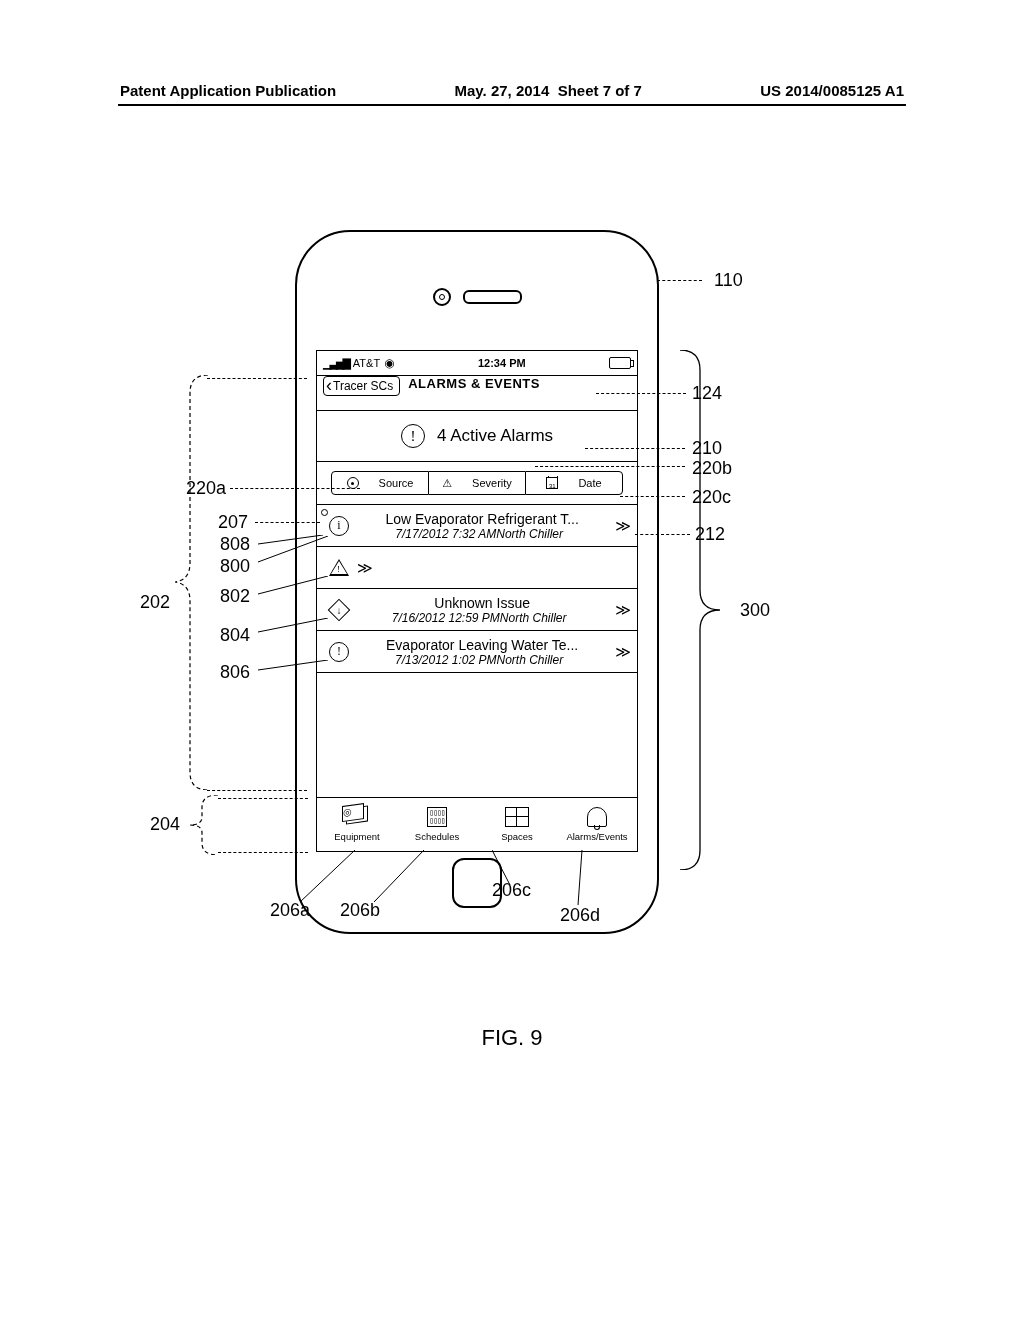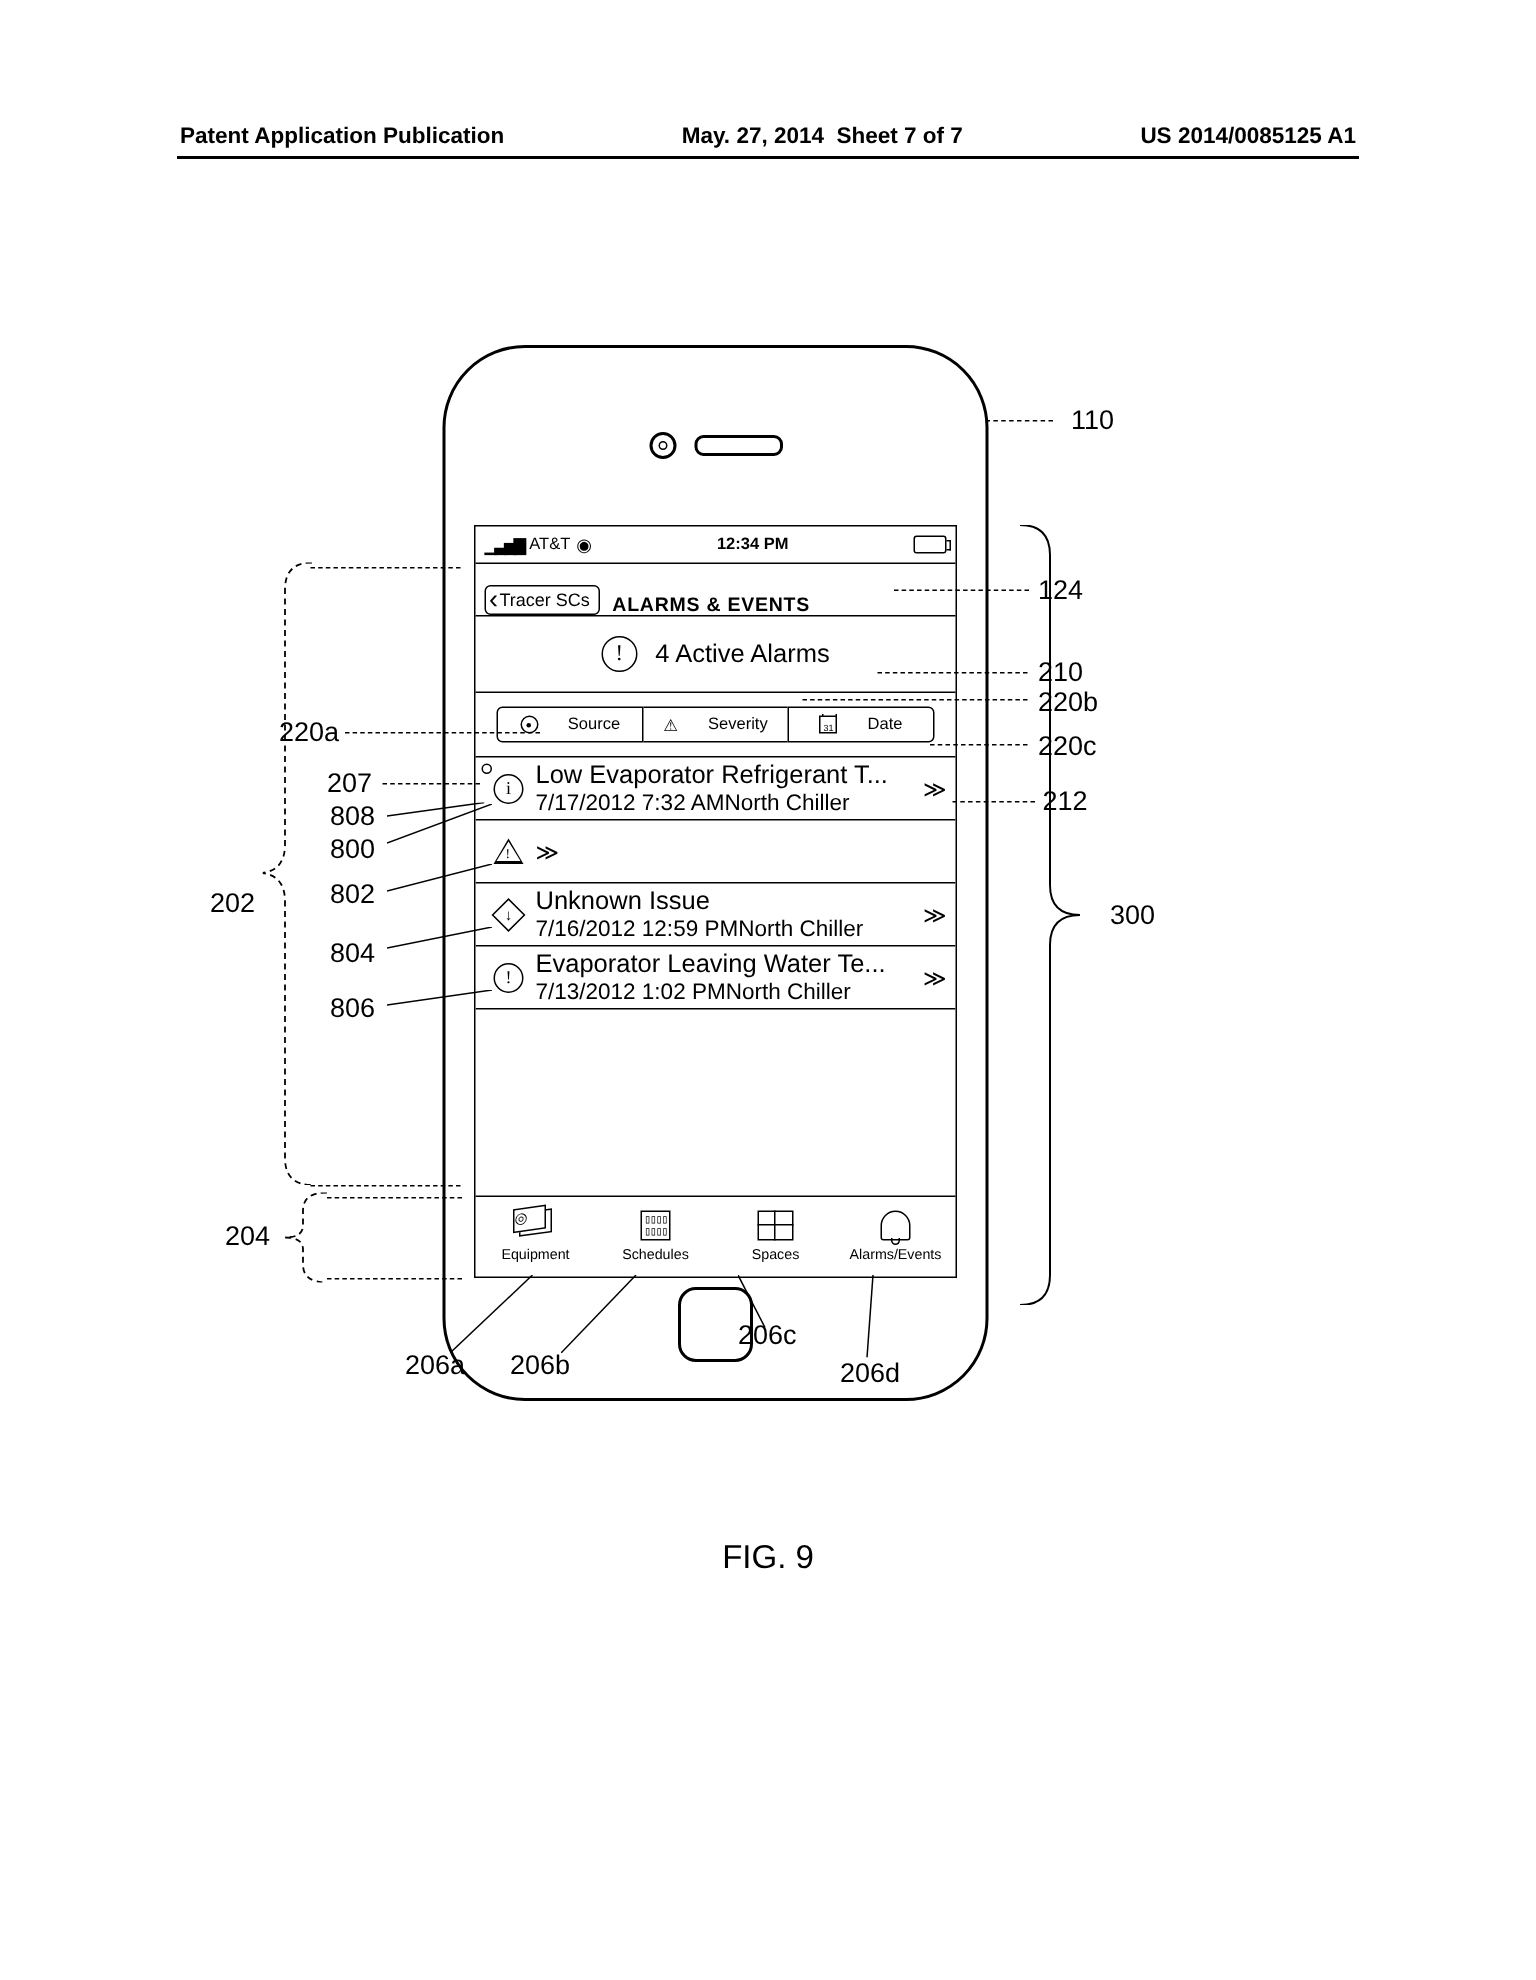--- a/index.html
+++ b/index.html
@@ -92,21 +92,21 @@
   .status .wifi { font-size:12px; }
   .status .clock { flex:1; text-align:center; font-weight:bold; }
   .status .batt {
     width:20px;height:10px;border:1.5px solid #000;border-radius:2px;position:relative;
   }
   .status .batt::after{content:"";position:absolute;right:-4px;top:2px;width:2px;height:5px;border:1.5px solid #000;border-left:none;}
   
   .navhdr {
     height: 34px;
     border-bottom: 1.5px solid #000;
-    display:flex;align-items:flex-end;padding:0 6px;gap:8px;
+    display:flex;align-items:flex-start;padding:0 6px;gap:8px;
     font-size:13px;
   }
   .backbtn {
     border:1.5px solid #000;
     padding:2px 6px 2px 2px;
     border-radius:4px;
     display:flex;align-items:center;gap:1px;
     font-size:12px;
   }
   .backbtn::before{content:"‹";font-size:18px;line-height:0.5;margin-top:-2px;}
@@ -152,22 +152,22 @@
   }
   .row .dot{position:absolute;left:4px;top:4px;width:5px;height:5px;border:1px solid #000;border-radius:50%;}
   .row .ricon{width:20px;height:20px;flex:none;display:flex;align-items:center;justify-content:center;margin-left:6px;}
   .ico-circ{border:1.5px solid #000;border-radius:50%;width:18px;height:18px;display:flex;align-items:center;justify-content:center;font-family:"Times New Roman",serif;font-size:12px;}
   .ico-tri{width:0;height:0;border-left:10px solid transparent;border-right:10px solid transparent;border-bottom:17px solid #000;position:relative;}
   .ico-tri::after{content:"";position:absolute;left:-8px;top:2px;width:0;height:0;border-left:8px solid transparent;border-right:8px solid transparent;border-bottom:13px solid #fff;}
   .ico-tri .bang{position:absolute;left:-2px;top:5px;font-size:9px;font-family:"Times New Roman",serif;z-index:2;}
   .ico-dia{width:14px;height:14px;border:1.5px solid #000;transform:rotate(45deg);display:flex;align-items:center;justify-content:center;}
   .ico-dia span{transform:rotate(-45deg);font-size:10px;}
   .row .txt{flex:1;min-width:0;}
-  .row .title{font-size:17px;white-space:nowrap;overflow:hidden;}
-  .row .sub{font-size:15px;display:flex;justify-content:flex-start;padding-right:6px;}
+  .row .title{font-size:14px;white-space:nowrap;overflow:hidden;text-align:center;}
+  .row .sub{font-size:12px;display:flex;justify-content:center;padding-right:6px;font-style:italic;}
   .row .chev{font-size:15px;color:#000;}
   .tabbar{
     height:53px;border-top:1.5px solid #000;
     display:flex;
   }
   .tab{flex:1;display:flex;flex-direction:column;align-items:center;justify-content:center;gap:2px;font-size:9.5px;}
   .tab svg,.tab .ticon{height:22px;}
   .t-eq{width:20px;height:14px;border:1.5px solid #000;transform:skewY(-8deg);position:relative;}
   .t-eq::before{content:"";position:absolute;left:-5px;top:-4px;width:20px;height:14px;border:1.5px solid #000;background:#fff;}
   .t-eq::after{content:"◎";position:absolute;left:-4px;top:-3px;font-size:10px;}

